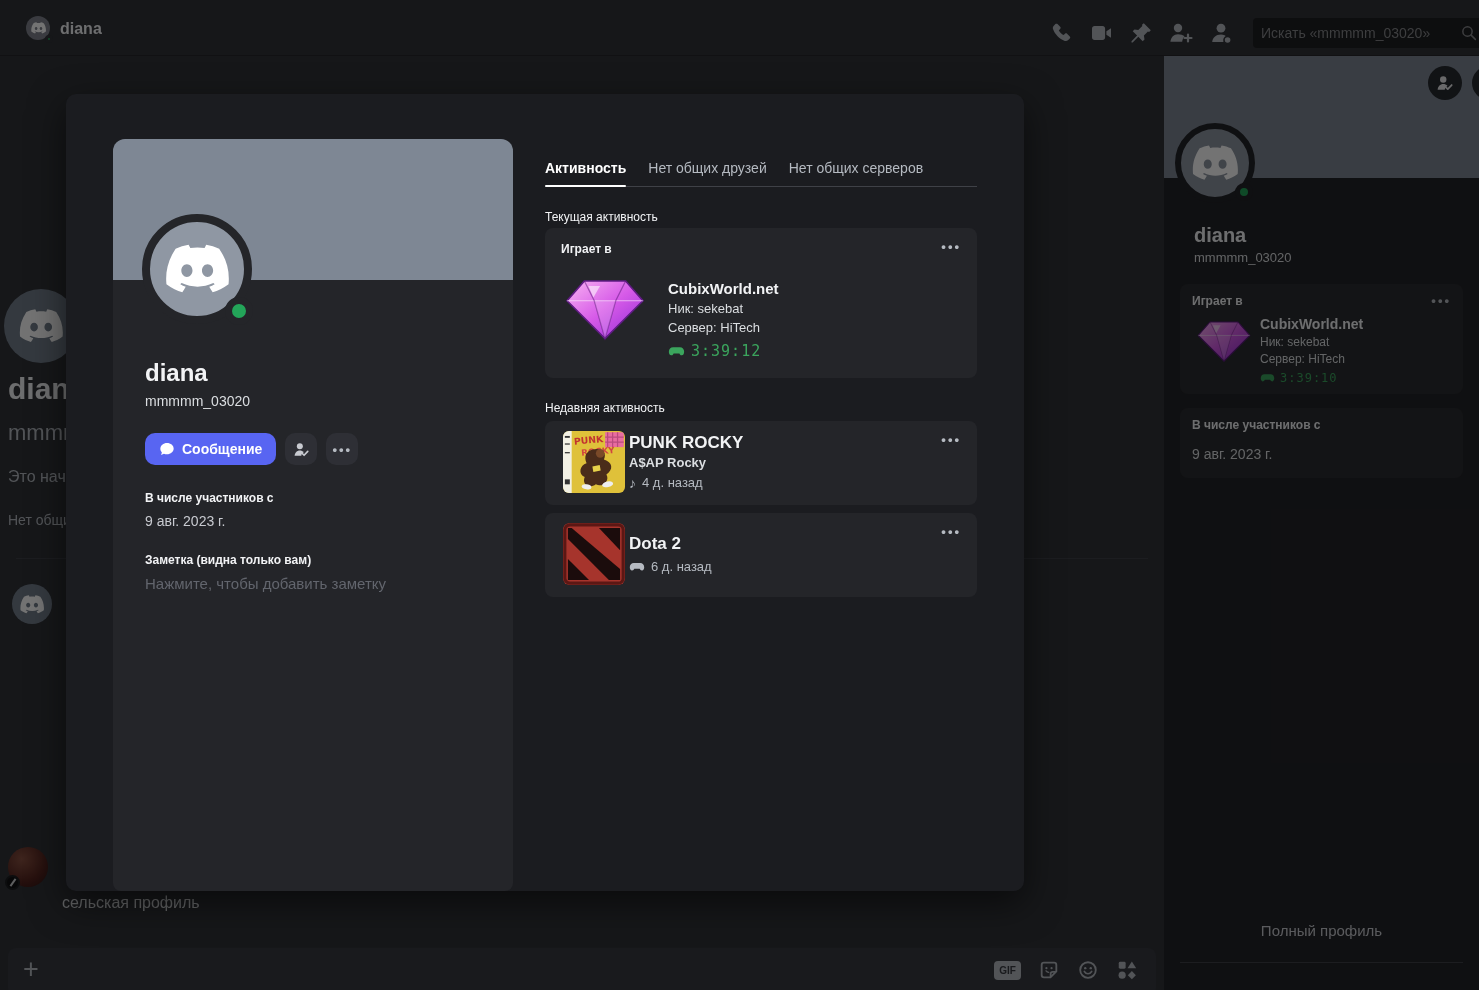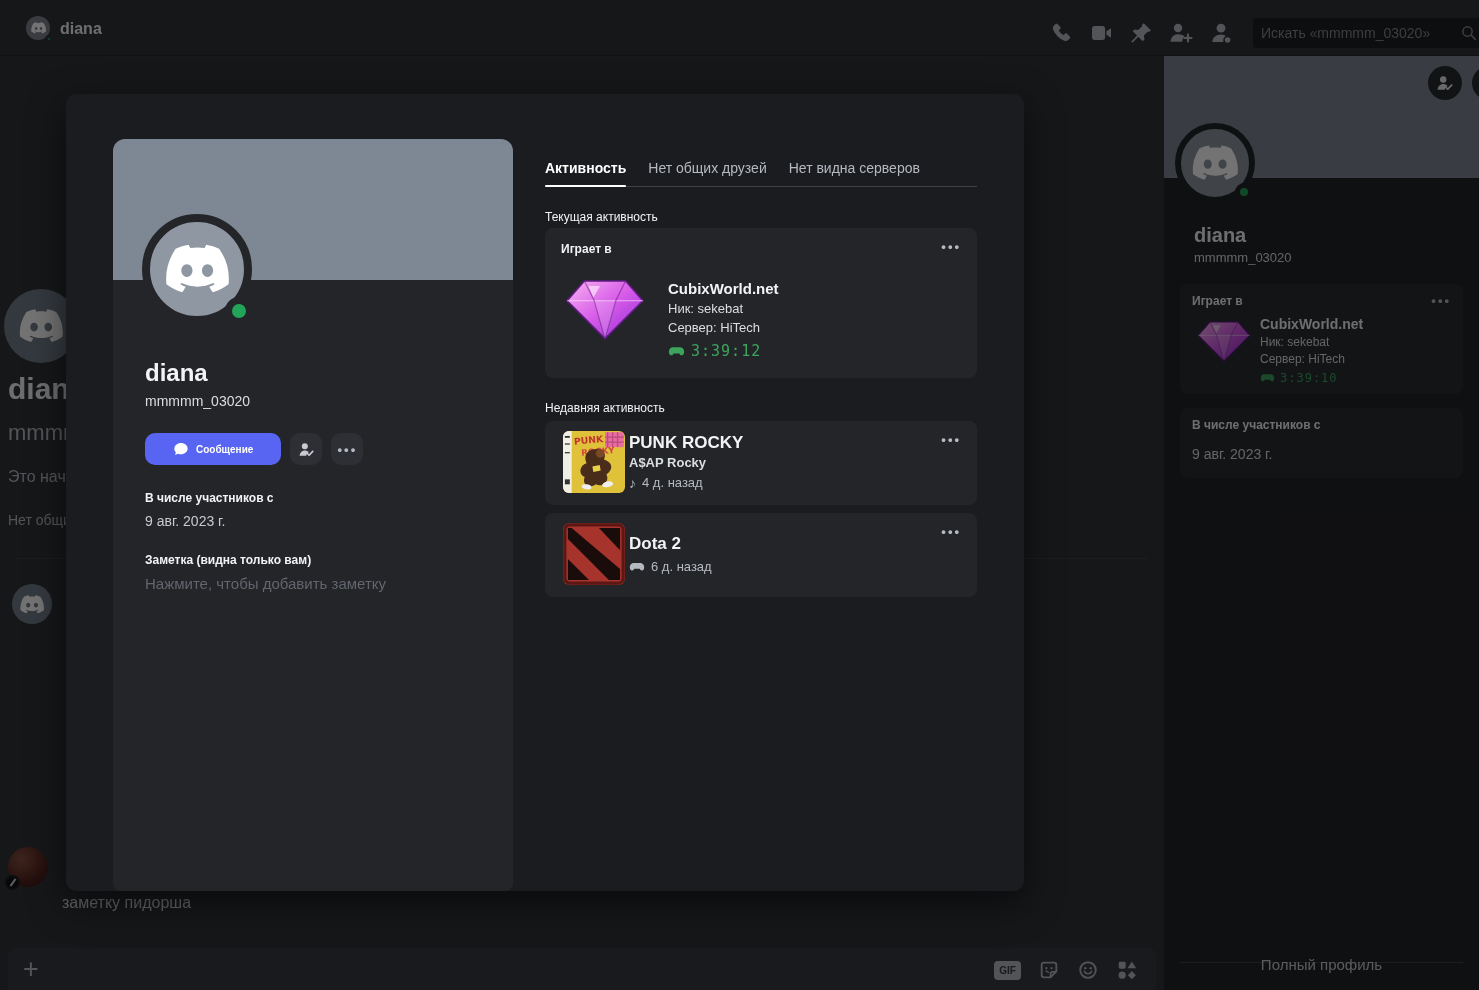--- a/index.html
+++ b/index.html
@@ -62,38 +62,38 @@
   .sb-card-h { position:absolute; left:12px; top:10px; font-size:12px; font-weight:700; color:#f2f3f5; }
   .sb-gem { position:absolute; left:16px; top:34px; width:56px; height:46px; }
   .sb-act-info { position:absolute; left:80px; top:32px; }
   .sb-act-name { font-size:14px; font-weight:700; color:#f2f3f5; }
   .sb-act-line { font-size:12px; color:#dbdee1; margin-top:3px; }
   .sb-timer { display:flex; align-items:center; gap:5px; margin-top:5px; color:#3ba55d; }
   .sb-timer svg { width:15px; height:10px; fill:currentColor; }
   .sb-timer span { font-family:"DejaVu Sans Mono", monospace; font-size:12px; letter-spacing:1px; }
   .sb-member-date { position:absolute; left:12px; top:38px; font-size:14px; color:#dbdee1; }
   .sb-bottom-divider { position:absolute; left:16px; top:906px; width:283px; height:1px; background:#3f4147; }
-  .sb-full-profile { position:absolute; left:0; top:900px; width:315px; text-align:center; font-size:15px; color:#c8cad0; cursor:pointer; }
+  .sb-full-profile { position:absolute; left:0; top:866px; width:315px; text-align:center; font-size:15px; color:#c8cad0; cursor:pointer; }
 
   .dots { color:#b5bac1; font-size:13px; letter-spacing:2px; font-weight:700; cursor:pointer; line-height:1; }
 
   
   .overlay { position:absolute; inset:0; background:rgba(0,0,0,0.55); z-index:50; }
 
   
   .modal { position:absolute; left:66px; top:94px; width:958px; height:797px; background:#1b1c20; border-radius:10px; box-shadow:0 12px 36px rgba(0,0,0,.55); z-index:60; }
   .pcard { position:absolute; left:47px; top:45px; width:400px; height:752px; background:#242529; border-radius:12px 12px 8px 8px; }
   .pcard-banner { position:absolute; left:0; top:0; width:400px; height:141px; background:#7e8794; border-radius:12px 12px 0 0; }
   .p-avatar { position:absolute; left:29px; top:75px; width:110px; height:110px; border-radius:50%; background:#8f97a3; border:8px solid #242529; display:flex; align-items:center; justify-content:center; }
   .p-avatar svg { width:64px; height:50px; fill:#fff; }
   .p-status { position:absolute; left:112px; top:158px; width:28px; height:28px; border-radius:50%; background:#23a559; border:7px solid #242529; }
   .p-name { position:absolute; left:32px; top:220px; font-size:24px; font-weight:800; color:#f2f3f5; }
   .p-username { position:absolute; left:32px; top:254px; font-size:14px; color:#dbdee1; }
   .p-btn-row { position:absolute; left:32px; top:294px; display:flex; gap:9px; }
-  .msg-btn { height:32px; padding:0 28px; border-radius:10px; background:#5865f2; color:#fff; font-size:10px; font-weight:600; display:flex; align-items:center; gap:7px; cursor:pointer; }
+  .msg-btn { height:32px; padding:0 14px; border-radius:10px; background:#5865f2; color:#fff; font-size:14px; font-weight:600; display:flex; align-items:center; gap:7px; cursor:pointer; }
   .msg-btn svg { width:16px; height:16px; fill:#fff; }
   .sq-btn { width:32px; height:32px; border-radius:10px; background:#2e2f35; color:#c8cad0; display:flex; align-items:center; justify-content:center; cursor:pointer; }
   .sq-btn svg { width:17px; height:15px; }
   .p-label { position:absolute; left:32px; font-size:12px; font-weight:700; color:#f2f3f5; }
   .p-value { position:absolute; left:32px; font-size:14px; color:#c8cad0; }
   .p-note-ph { position:absolute; left:32px; top:436px; font-size:15px; color:#62656d; cursor:text; }
 
   .rpanel { position:absolute; left:479px; top:54px; width:432px; }
   .tabs { display:flex; gap:22px; border-bottom:1px solid #3f4147; padding:12px 0 0 0; height:39px; }
   .tab { font-size:14px; color:#b5bac1; cursor:pointer; position:relative; padding-bottom:12px; }
@@ -270,21 +270,21 @@
     <div class="welcome-line2">Нет общи</div>
     <div class="chat-divider"></div>
     <div class="msg-avatar">
       <svg>
           <use href="#sym-discord"></use>
         </svg>
     </div>
     <div class="last-avatar">
       <div class="last-avatar-badge"></div>
     </div>
-    <div class="last-message">заметку пидорша</div>
+    <div class="last-message">сельская профиль</div>
 
     <div class="composer">
       <div class="composer-plus">+</div>
       <div class="composer-ph">Написать @diana</div>
       <div class="composer-icons">
         <div class="gif-badge">GIF</div>
         <div class="ic"><svg>
               <use href="#sym-sticker"></use>
             </svg></div>
         <div class="ic"><svg>
@@ -381,21 +381,21 @@
       <div class="p-label" style="top:352px;">В числе участников с</div>
       <div class="p-value" style="top:374px;">9 авг. 2023 г.</div>
       <div class="p-label" style="top:414px;">Заметка (видна только вам)</div>
       <div class="p-note-ph">Нажмите, чтобы добавить заметку</div>
     </div>
 
     <div class="rpanel">
       <div class="tabs">
         <div class="tab active">Активность</div>
         <div class="tab">Нет общих друзей</div>
-        <div class="tab">Нет видна серверов</div>
+        <div class="tab">Нет общих серверов</div>
       </div>
 
       <div class="section-label" style="top:62px;">Текущая активность</div>
 
       <div class="act-card cw-card">
         <div class="cw-header">Играет в</div>
         <span class="dots card-dots">•••</span>
         <svg class="cw-gem">
             <use href="#sym-gem"></use>
           </svg>

